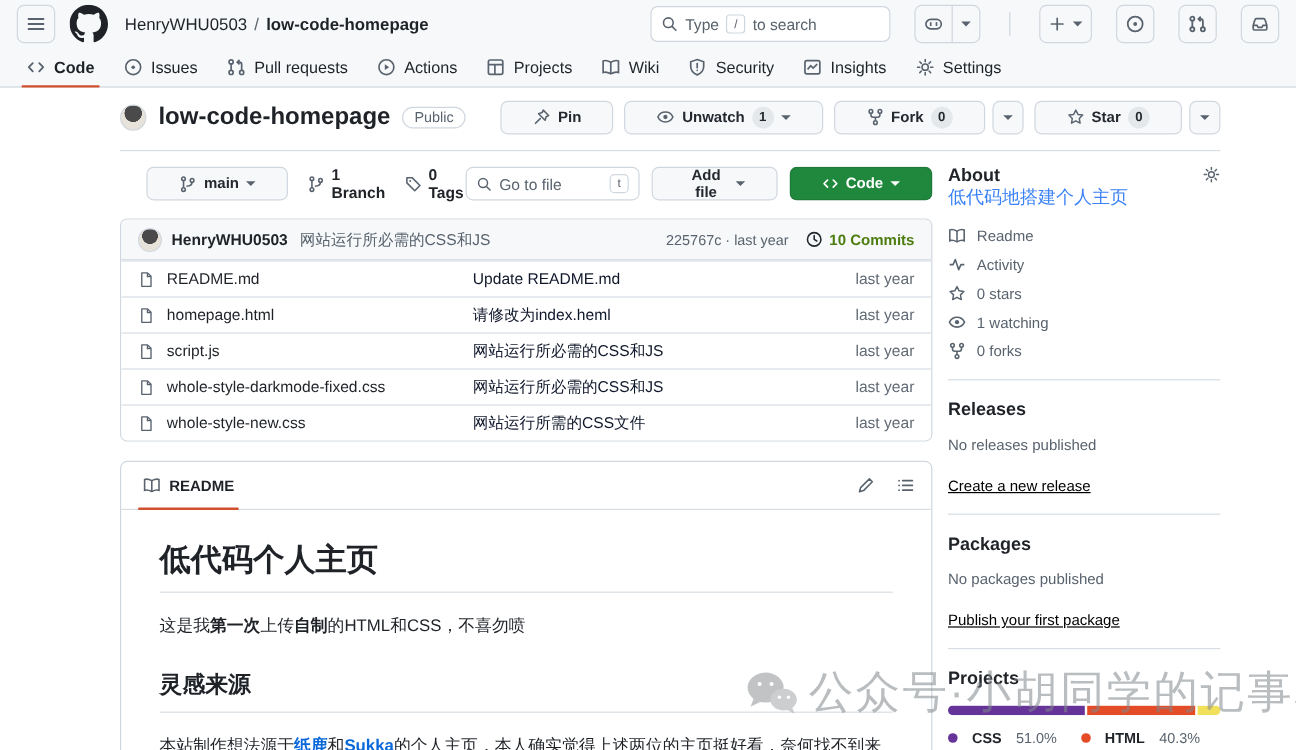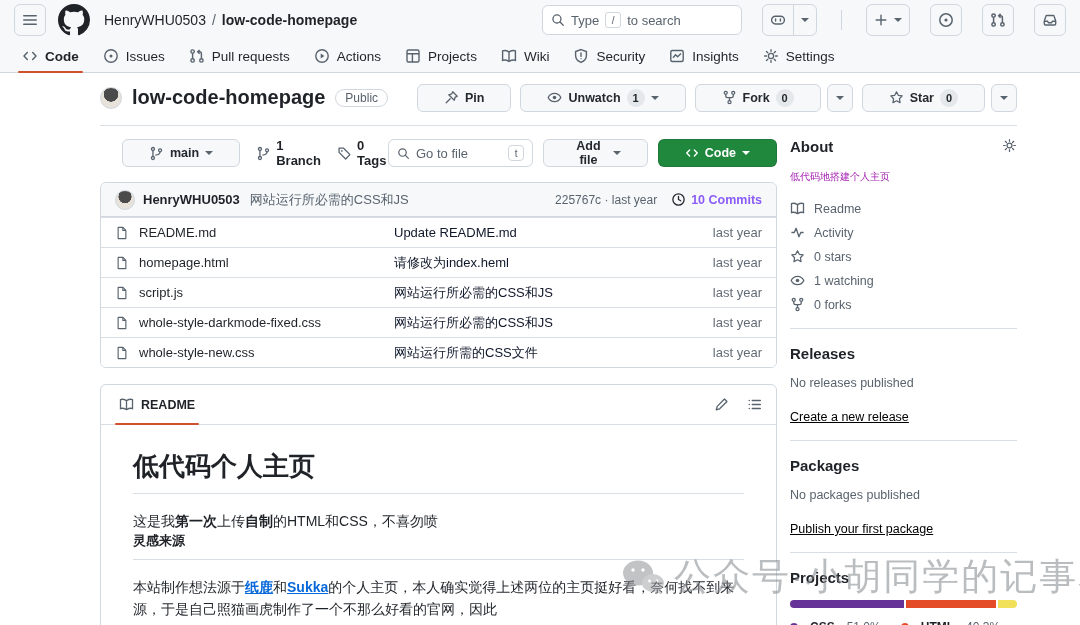--- a/index.html
+++ b/index.html
@@ -64,48 +64,48 @@
   .goto .kbd { margin-left:auto; border-radius:4px; }
   .btn-green { background:#1f883d; border-color:rgba(27,31,36,0.15); color:#ffffff; }
   .btn-green .bicon { color:#ffffff; }
 
   .files-box { margin-top:14px; border:1px solid #d0d7de; border-radius:6px; overflow:hidden; }
   .commit-bar { display:flex; align-items:center; gap:8px; height:34px; background:#f6f8fa; padding:0 14px; border-bottom:1px solid #d0d7de; font-size:13px; }
   .commit-bar .author { font-weight:700; }
   .commit-bar .msg { color:#59636e; margin-left:2px; }
   .commit-right { margin-left:auto; display:flex; align-items:center; gap:14px; }
   .hash { color:#59636e; font-size:12px; }
-  .commits-count { display:flex; align-items:center; gap:5px; font-weight:700; font-size:12.5px; color:#8b5cf6; }
+  .commits-count { display:flex; align-items:center; gap:5px; font-weight:700; font-size:12.5px; color:#4d7c0f; }
   .file-row { display:flex; align-items:center; height:30px; padding:0 14px; border-top:1px solid #d8dee4; font-size:13px; background:#fff; cursor:pointer; }
   .file-row:first-of-type { border-top:none; }
   .file-row .ficon { color:#59636e; margin-right:10px; }
   .file-row .fname { width:255px; color:#1f2328; }
   .file-row .fmsg { color:#0f172a; }
   .file-row .fdate { margin-left:auto; color:#636c76; }
 
   
   .readme-card { margin-top:16px; border:1px solid #d0d7de; border-radius:6px; background:#fff; height:420px; overflow:hidden; }
   .readme-head { display:flex; align-items:center; height:40px; border-bottom:1px solid #d8dee4; padding:0 14px; }
   .readme-tab { display:flex; align-items:center; gap:7px; font-size:12.5px; font-weight:700; position:relative; height:100%; padding:0 4px; cursor:pointer; }
   .readme-tab .ticon { color:#59636e; }
   .readme-tab::after { content:""; position:absolute; left:0; right:0; bottom:-1px; height:2px; background:#d1502e; border-radius:2px; }
   .readme-head-icons { margin-left:auto; display:flex; align-items:center; gap:18px; color:#59636e; }
   .readme-body { padding:10px 32px 24px; }
   .readme-body h1 { font-size:26px; font-weight:700; margin-top:14px; padding-bottom:9px; border-bottom:1px solid #d8dee4; }
   .readme-body p { font-size:14px; line-height:22px; margin-top:16px; }
-  .readme-body h2 { font-size:13px; font-weight:700; padding-bottom:9px; border-bottom:1px solid #d8dee4; }
+  .readme-body h2 { font-size:19px; font-weight:700; margin-top:26px; padding-bottom:9px; border-bottom:1px solid #d8dee4; }
   .readme-body a { color:#0969da; font-weight:600; text-decoration:underline; cursor:pointer; }
 
   
   .sidebar { position:absolute; left:790px; top:138px; width:227px; font-size:13px; }
   .sb-section { padding:0 0 16px; border-bottom:1px solid #d8dee4; margin-bottom:16px; }
   .sb-title-row { display:flex; }
   .sb-title { font-size:15px; font-weight:700; }
   .gear { margin-left:auto; color:#59636e; cursor:pointer; }
-  .sb-desc { margin-top:12px; font-size:10px; color:#a21caf; line-height:20px; }
+  .sb-desc { font-size:15px; color:#3b82f6; line-height:20px; }
   .sb-meta { margin-top:14px; display:flex; flex-direction:column; gap:9px; }
   .sb-meta-item { display:flex; align-items:center; gap:9px; color:#59636e; font-size:12.5px; cursor:pointer; }
   .sb-empty { margin-top:12px; color:#59636e; font-size:12.5px; line-height:18px; }
   .sb-link { color:#000000; font-size:12.5px; text-decoration:underline; cursor:pointer; display:inline-block; margin-top:18px;text-align:right; }
   .lang-bar { display:flex; gap:2px; height:8px; border-radius:4px; overflow:hidden; margin-top:14px; }
   .lang-seg { height:100%; }
   .lang-legend { display:flex; flex-wrap:wrap; gap:8px 20px; margin-top:12px; }
   .lang-item { display:flex; align-items:center; gap:12px; font-size:12px; cursor:pointer; }
   .lang-dot { width:8px; height:8px; border-radius:50%; }
   .lang-item b { font-weight:700; }

